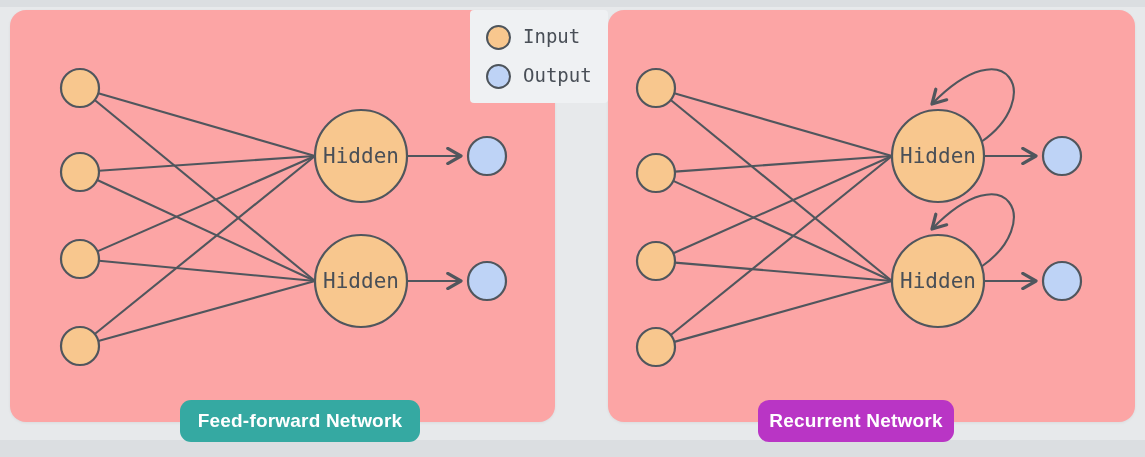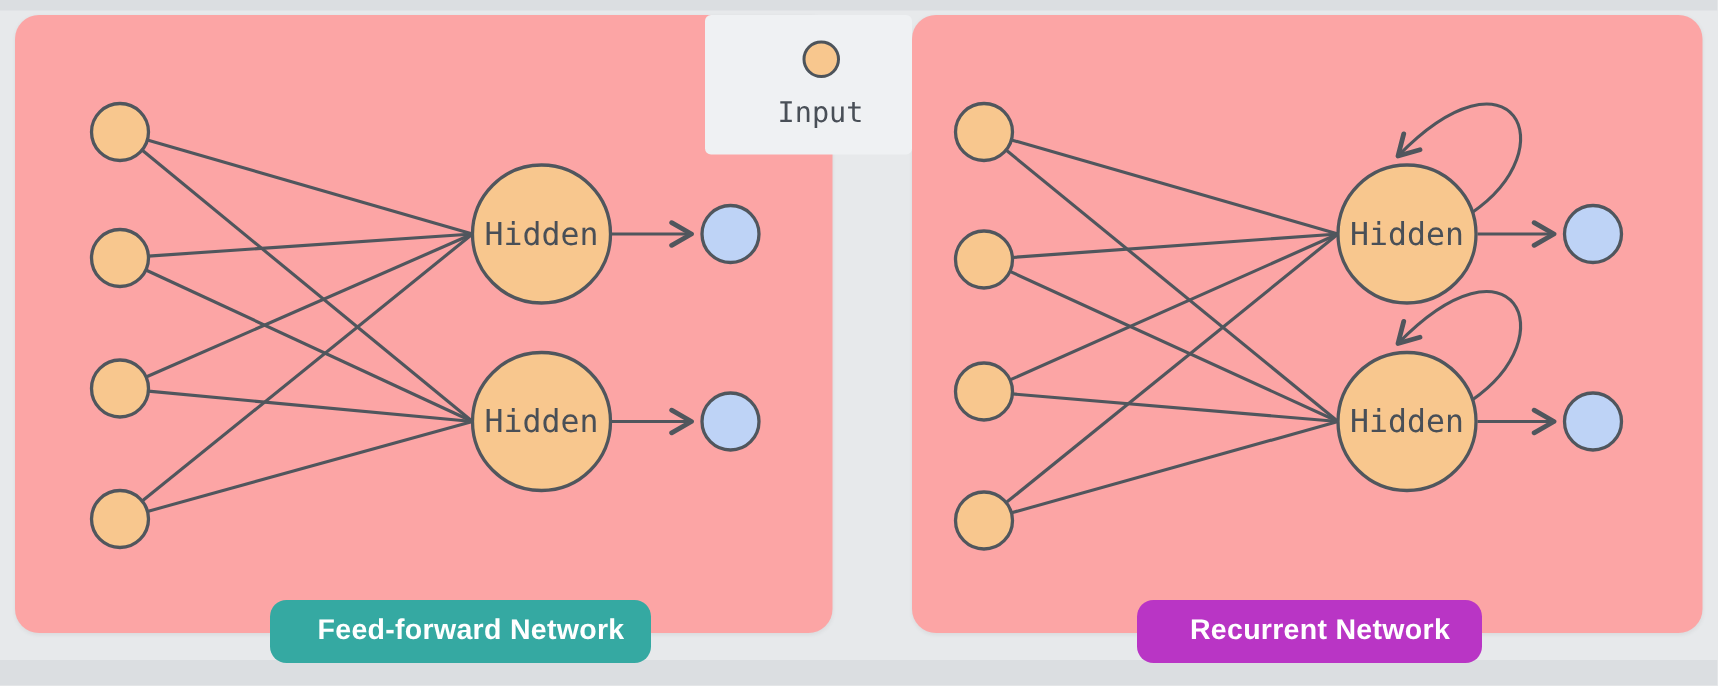--- a/index.html
+++ b/index.html
@@ -29,42 +29,41 @@
 
   .legend {
     position: absolute; left: 470px; top: 10px;
     width: 138px; height: 93px;
     background: #eff1f3; border-radius: 4px;
     display: flex; flex-direction: column;
     justify-content: center; gap: 14px;
     padding-left: 16px; box-sizing: border-box;
     z-index: 5;
   }
-  .legend-row { display: flex; align-items: center; gap: 12px; flex-direction: column; }
+  .legend-row { display: flex; align-items: flex-start; gap: 12px; }
   .swatch {
     width: 25px; height: 25px; border-radius: 50%;
     border: 2px solid #4d545b; box-sizing: border-box;
     flex: 0 0 auto;
   }
   .legend-label {
     font-family: "DejaVu Sans Mono", monospace;
     font-size: 19px; color: #494f57;
   }
 
   .badge {
     position: absolute; top: 400px; height: 42px;
     border-radius: 11px;
     display: flex; align-items: center; justify-content: center;
     color: #ffffff; font-size: 19px; font-weight: bold;
     letter-spacing: 0.2px;
     z-index: 6;
-    padding-left: 14px;
   }
   .badge.ff  { left: 180px; width: 240px; }
-  .badge.rec { left: 758px; width: 216px; }
+  .badge.rec { left: 758px; width: 196px; }
 </style>
 </head>
 <body>
 
 <div class="card left">
   <svg viewBox="0 0 545 412" preserveAspectRatio="none">
       <defs>
         <marker id="arrow-feed-forward" viewBox="0 0 10 10" refX="8" refY="5" markerWidth="9" markerHeight="9" orient="auto">
           <path d="M1,1 L8,5 L1,9" fill="none" stroke="#50565d" stroke-width="1.7" stroke-linecap="round" stroke-linejoin="round"></path>
         </marker>
@@ -122,16 +121,20 @@
       <circle cx="454" cy="146" r="19" fill="#bed3f6" stroke="#50565d" stroke-width="2.2"></circle>
       <circle cx="454" cy="271" r="19" fill="#bed3f6" stroke="#50565d" stroke-width="2.2"></circle>
     </svg>
 </div>
 
 <div class="legend">
   <div class="legend-row">
     <span class="swatch" style="background: rgb(248, 199, 142);"></span>
     <span class="legend-label">Input</span>
   </div>
+  <div class="legend-row">
+    <span class="swatch" style="background: rgb(190, 211, 246);"></span>
+    <span class="legend-label">Output</span>
+  </div>
 </div>
 
 <div class="badge ff" style="background: rgb(53, 169, 162);">Feed-forward Network</div>
 <div class="badge rec" style="background: rgb(185, 53, 197);">Recurrent Network</div>
 
 </body></html>

